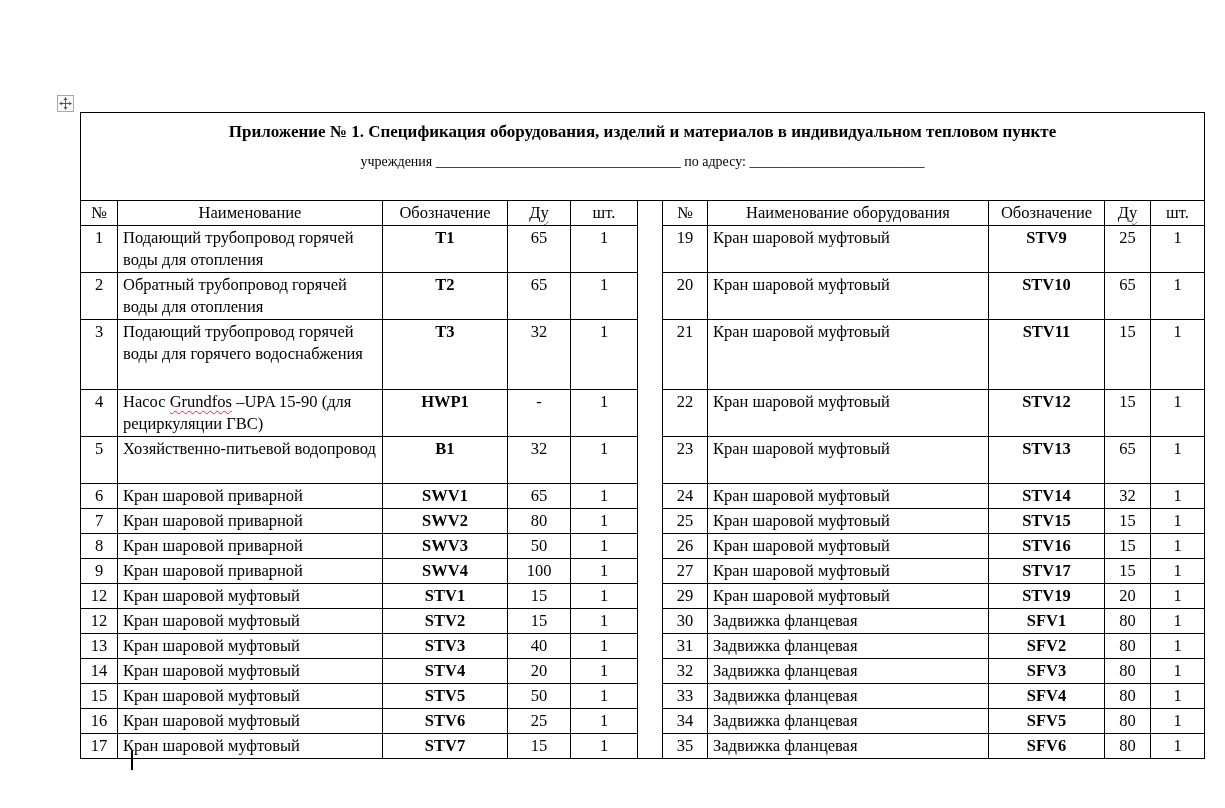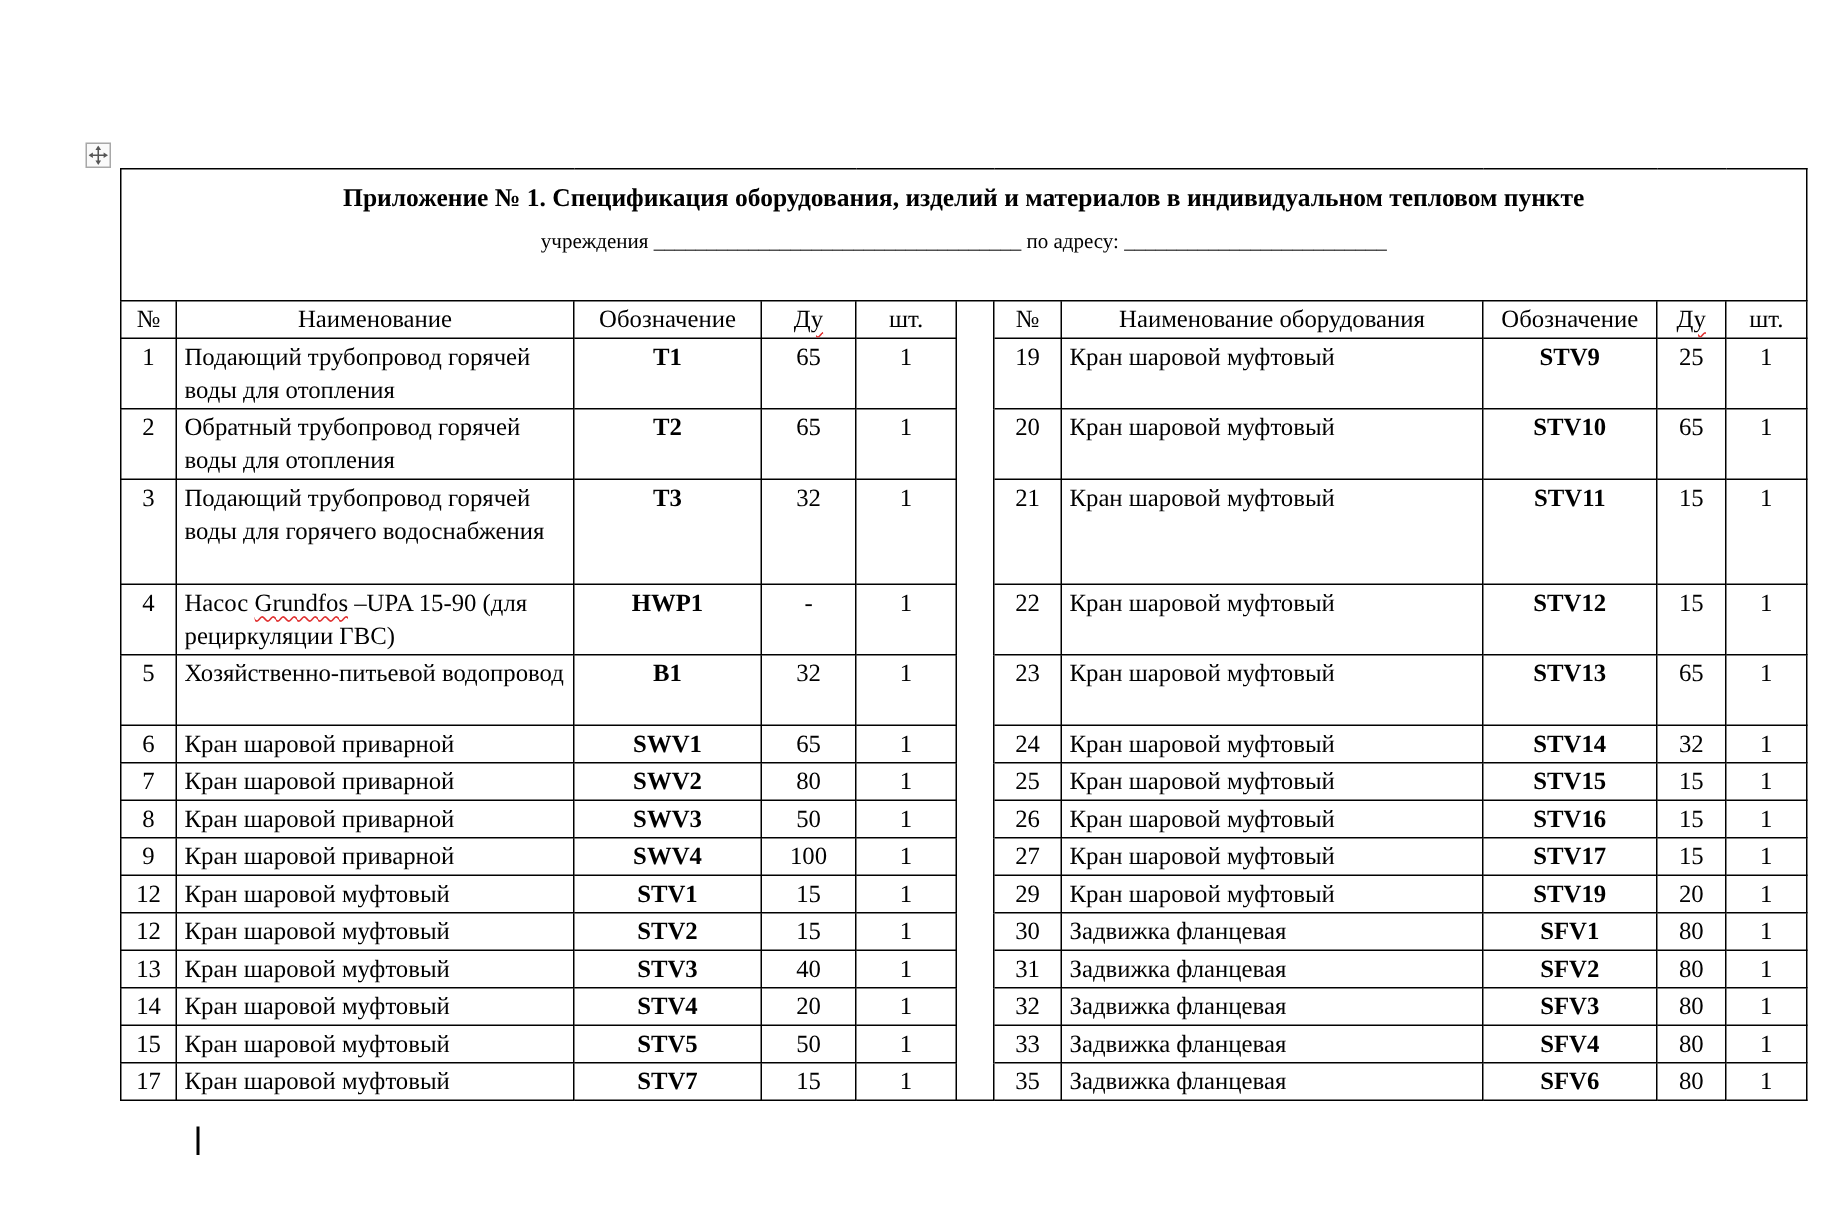--- a/index.html
+++ b/index.html
@@ -335,20 +335,33 @@
           <td class="cell-du">50</td>
           <td class="cell-qty">1</td>
           <td class="gap"></td>
           <td class="cell-num">33</td>
           <td class="cell-name">Задвижка фланцевая</td>
           <td class="cell-code">SFV4</td>
           <td class="cell-du">80</td>
           <td class="cell-qty">1</td>
         </tr>
         <tr style="height: 24px;">
+          <td class="cell-num">16</td>
+          <td class="cell-name">Кран шаровой муфтовый</td>
+          <td class="cell-code">STV6</td>
+          <td class="cell-du">25</td>
+          <td class="cell-qty">1</td>
+          <td class="gap"></td>
+          <td class="cell-num">34</td>
+          <td class="cell-name">Задвижка фланцевая</td>
+          <td class="cell-code">SFV5</td>
+          <td class="cell-du">80</td>
+          <td class="cell-qty">1</td>
+        </tr>
+        <tr style="height: 24px;">
           <td class="cell-num">17</td>
           <td class="cell-name">Кран шаровой муфтовый</td>
           <td class="cell-code">STV7</td>
           <td class="cell-du">15</td>
           <td class="cell-qty">1</td>
           <td class="gap"></td>
           <td class="cell-num">35</td>
           <td class="cell-name">Задвижка фланцевая</td>
           <td class="cell-code">SFV6</td>
           <td class="cell-du">80</td>

